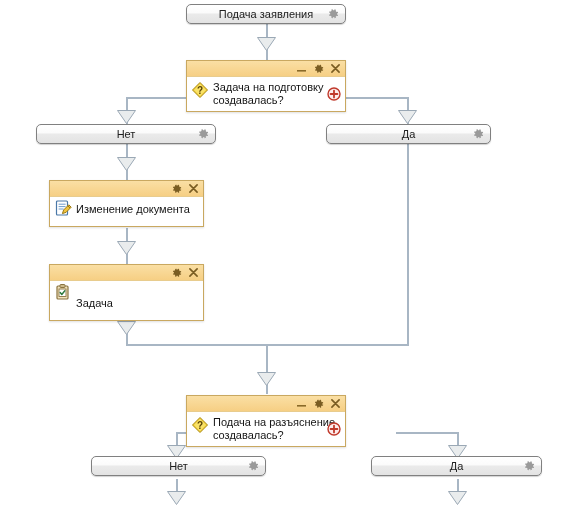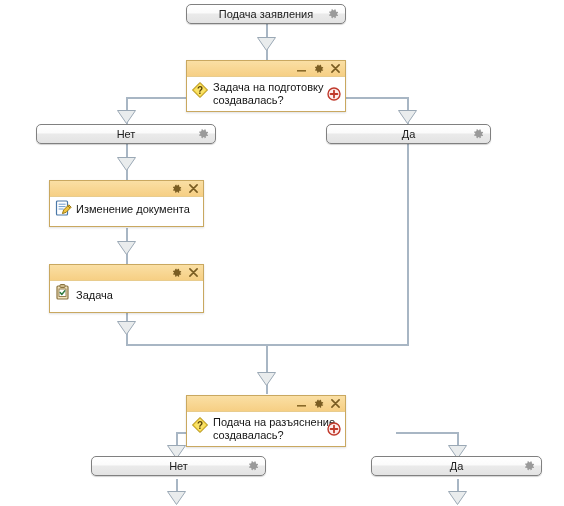--- a/index.html
+++ b/index.html
@@ -324,21 +324,21 @@
           <path fill="#7a5d22" d="M8 5.2A2.8 2.8 0 1 0 8 10.8 2.8 2.8 0 0 0 8 5.2zm0 4.3A1.5 1.5 0 1 1 8 6.5a1.5 1.5 0 0 1 0 3z"></path>
           <path fill="#7a5d22" d="M14.4 9.3l-1.2-.4a5.3 5.3 0 0 0 0-1.8l1.2-.4a.5.5 0 0 0 .3-.6l-.4-1.1a.5.5 0 0 0-.6-.3l-1.2.3a5.3 5.3 0 0 0-1.3-1.3l.3-1.2a.5.5 0 0 0-.3-.6L10.1 1a.5.5 0 0 0-.6.3l-.4 1.2a5.3 5.3 0 0 0-1.8 0L6.9 1.3A.5.5 0 0 0 6.3 1l-1.1.4a.5.5 0 0 0-.3.6l.3 1.2a5.3 5.3 0 0 0-1.3 1.3l-1.2-.3a.5.5 0 0 0-.6.3L1.7 5.6a.5.5 0 0 0 .3.6l1.2.4a5.3 5.3 0 0 0 0 1.8l-1.2.4a.5.5 0 0 0-.3.6l.4 1.1a.5.5 0 0 0 .6.3l1.2-.3a5.3 5.3 0 0 0 1.3 1.3l-.3 1.2a.5.5 0 0 0 .3.6l1.1.4a.5.5 0 0 0 .6-.3l.4-1.2a5.3 5.3 0 0 0 1.8 0l.4 1.2a.5.5 0 0 0 .6.3l1.1-.4a.5.5 0 0 0 .3-.6l-.3-1.2a5.3 5.3 0 0 0 1.3-1.3l1.2.3a.5.5 0 0 0 .6-.3l.4-1.1a.5.5 0 0 0-.3-.6z"></path>
         </svg>
       </span>
       <span class="hdr-btn">
         <svg width="9" height="9" viewBox="0 0 10 10">
           <path d="M1 1 L9 9 M9 1 L1 9" stroke="#7a5d22" stroke-width="1.8" stroke-linecap="round"></path>
         </svg>
       </span>
     </div>
-    <div class="card-body" style="padding-top:8px; padding-bottom:10px;">
+    <div class="card-body" style="padding-top:16px; padding-bottom:10px;">
       <span class="node-icon" style="top:2px;">
         <svg width="18" height="18" viewBox="0 0 18 18">
           <rect x="3" y="3" width="11" height="13" rx="1" fill="#f0e2bc" stroke="#8a7340" stroke-width="1.2"></rect>
           <rect x="6" y="1.5" width="5" height="3" rx="0.8" fill="#cbb98a" stroke="#8a7340" stroke-width="1"></rect>
           <rect x="5" y="6" width="7" height="7.5" fill="#ffffff" stroke="#8a7340" stroke-width="0.9"></rect>
           <path d="M6.2 9.6l1.6 1.8 3-3.6" stroke="#2c7a3f" stroke-width="1.5" fill="none" stroke-linecap="round" stroke-linejoin="round"></path>
         </svg>
       </span>
       <div class="card-title">Задача</div>
     </div>

